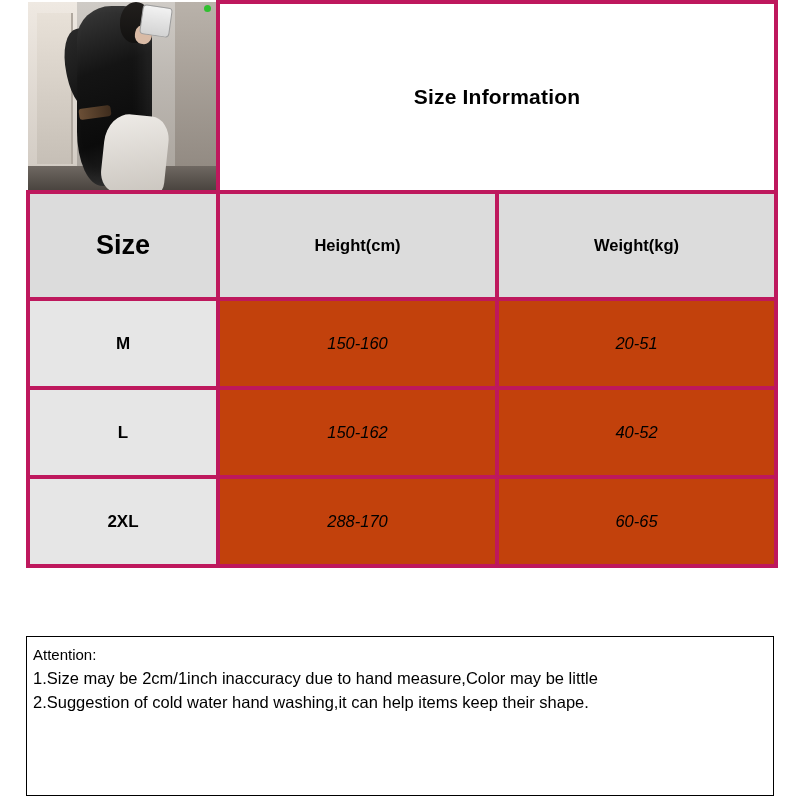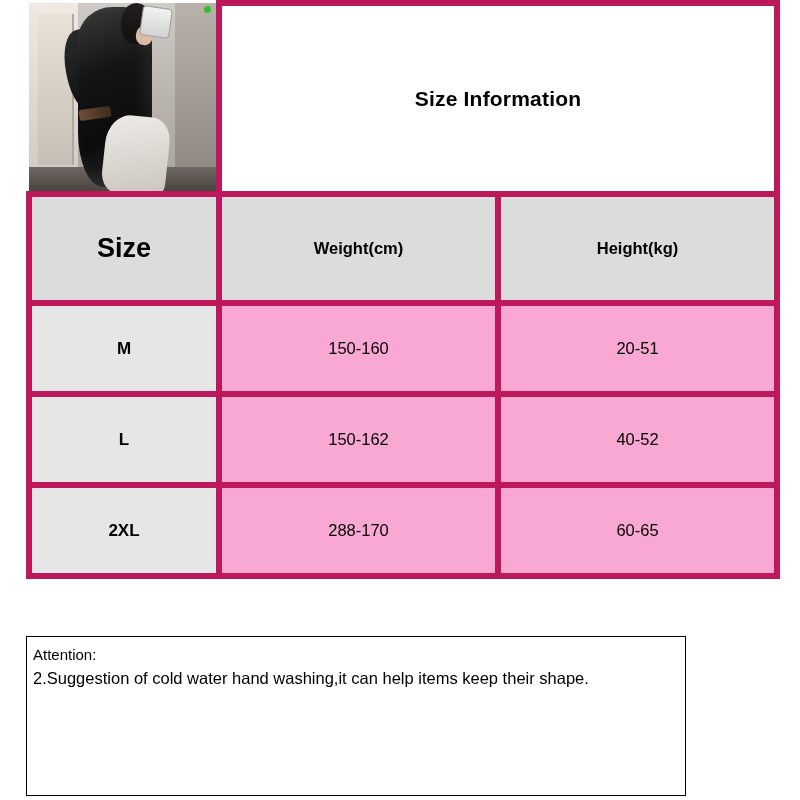--- a/index.html
+++ b/index.html
@@ -22,21 +22,21 @@
   }
   .size-table {
     position: absolute;
     left: 26px;
     top: 0px;
     width: 748px;
     border-collapse: collapse;
     table-layout: fixed;
   }
   .size-table td {
-    border: 6px solid #be185d;
+    border: 4px solid #be185d;
     padding: 0;
     vertical-align: middle;
     text-align: center;
   }
   
   col.c-size   { width: 190px; }
   col.c-height { width: 279px; }
   col.c-weight { width: 279px; }
 
   .photo-cell {
@@ -64,23 +64,24 @@
   }
   .hdr-col {
     font-size: 16.5px;
     font-weight: bold;
   }
   .body-row td {
     height: 85px;
     background: #e6e6e6;
   }
   .body-row td.val {
-    background: #f9a8d4;
+    background: #c2410c;
     font-size: 16.5px;
     font-weight: normal;
+    font-style: italic;
   }
   .body-row td.sz {
     font-size: 17px;
     font-weight: bold;
   }
 
   
   .photo {
     position: absolute;
     left: 0; top: 0;
@@ -149,21 +150,21 @@
   .ph-dot {
     position: absolute; right: 5px; top: 3px;
     width: 7px; height: 7px; background: #30c030; border-radius: 50%;
   }
 
   
   .attention {
     position: absolute;
     left: 26px;
     top: 636px;
-    width: 660px;
+    width: 748px;
     height: 160px;
     box-sizing: border-box;
     border: 1px solid #000000;
     background: #ffffff;
     padding: 7px 4px 0 6px;
   }
   .attention p {
     margin: 0;
     font-size: 16.5px;
     line-height: 1.47;
@@ -198,22 +199,22 @@
             <div class="ph-hand"></div>
             <div class="ph-phone"></div>
             <div class="ph-dot"></div>
           </div>
         </td>
         <td class="title-cell" colspan="2">Size Information</td>
       </tr>
 
       <tr class="hdr-row">
         <td class="hdr-size">Size</td>
-        <td class="hdr-col">Weight(cm)</td>
-        <td class="hdr-col">Height(kg)</td>
+        <td class="hdr-col">Height(cm)</td>
+        <td class="hdr-col">Weight(kg)</td>
       </tr>
 
       <tr class="body-row">
         <td class="sz">M</td>
         <td class="val">150-160</td>
         <td class="val">20-51</td>
       </tr>
       <tr class="body-row">
         <td class="sz">L</td>
         <td class="val">150-162</td>
@@ -222,16 +223,17 @@
       <tr class="body-row">
         <td class="sz">2XL</td>
         <td class="val">288-170</td>
         <td class="val">60-65</td>
       </tr>
     </tbody>
   </table>
 
   <div class="attention">
     <p class="first">Attention:</p>
+    <p>1.Size may be 2cm/1inch inaccuracy due to hand measure,Color may be little</p>
     <p>2.Suggestion of cold water hand washing,it can help items keep their shape.</p>
   </div>
 
 </div>
 
 </body></html>

